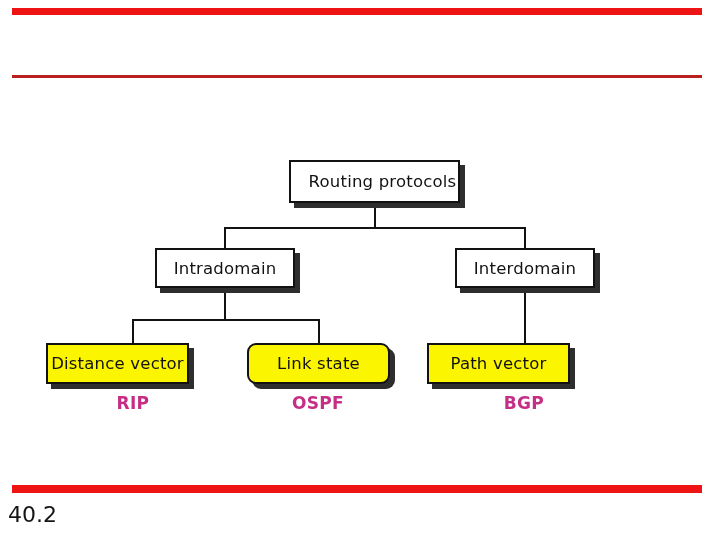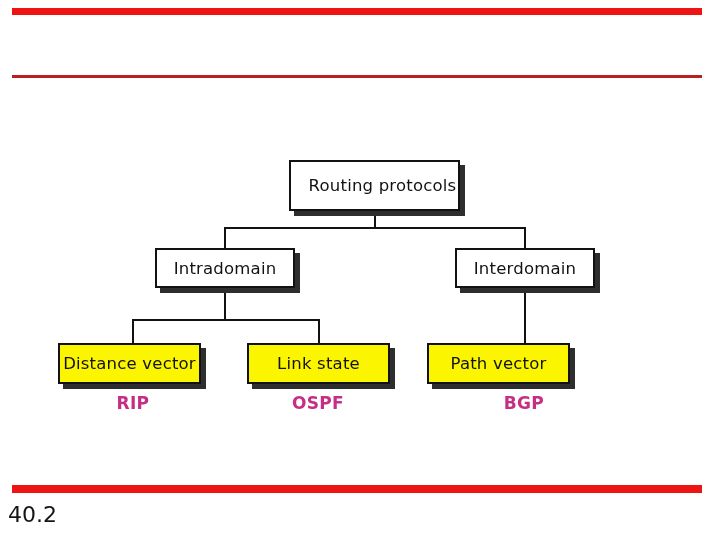--- a/index.html
+++ b/index.html
@@ -24,25 +24,25 @@
   }
 
   
   .node{
     position:absolute;display:flex;align-items:center;justify-content:center;
     background:#ffffff;border:2px solid #121212;
     box-shadow:5px 5px 0 0 var(--shadow_gray,#2e2e2e);
     font-size:16.5px;color:#121212;letter-spacing:.2px;box-sizing:border-box;
   }
   .node.leaf{background:var(--leaf_yellow,#fcf500);}
-  .node-root {left:289px;top:160px;width:171px;height:51px;padding-left:16px;}
+  .node-root {left:289px;top:160px;width:171px;height:43px;padding-left:16px;}
   .node-intra{left:155px;top:248px;width:140px;height:40px;}
   .node-inter{left:455px;top:248px;width:140px;height:40px;}
-  .node-dv   {left:58px; top:343px;width:143px;height:41px;}
-  .node-ls   {left:247px;top:343px;width:143px;height:41px;}
+  .node-dv   {left:46px; top:343px;width:143px;height:41px;}
+  .node-ls   {left:247px;top:343px;width:143px;height:41px;border-radius:9px;}
   .node-pv   {left:427px;top:343px;width:143px;height:41px;}
 
   
   .cv{position:absolute;width:2px;background:#121212;}
   .ch{position:absolute;height:2px;background:#121212;}
   .v-root    {left:374px;top:203px;height:26px;}
   .h-level1  {left:224px;top:227px;width:302px;}
   .v-intra-up{left:224px;top:227px;height:21px;}
   .v-inter-up{left:524px;top:227px;height:21px;}
   .v-intra-dn{left:224px;top:288px;height:33px;}

